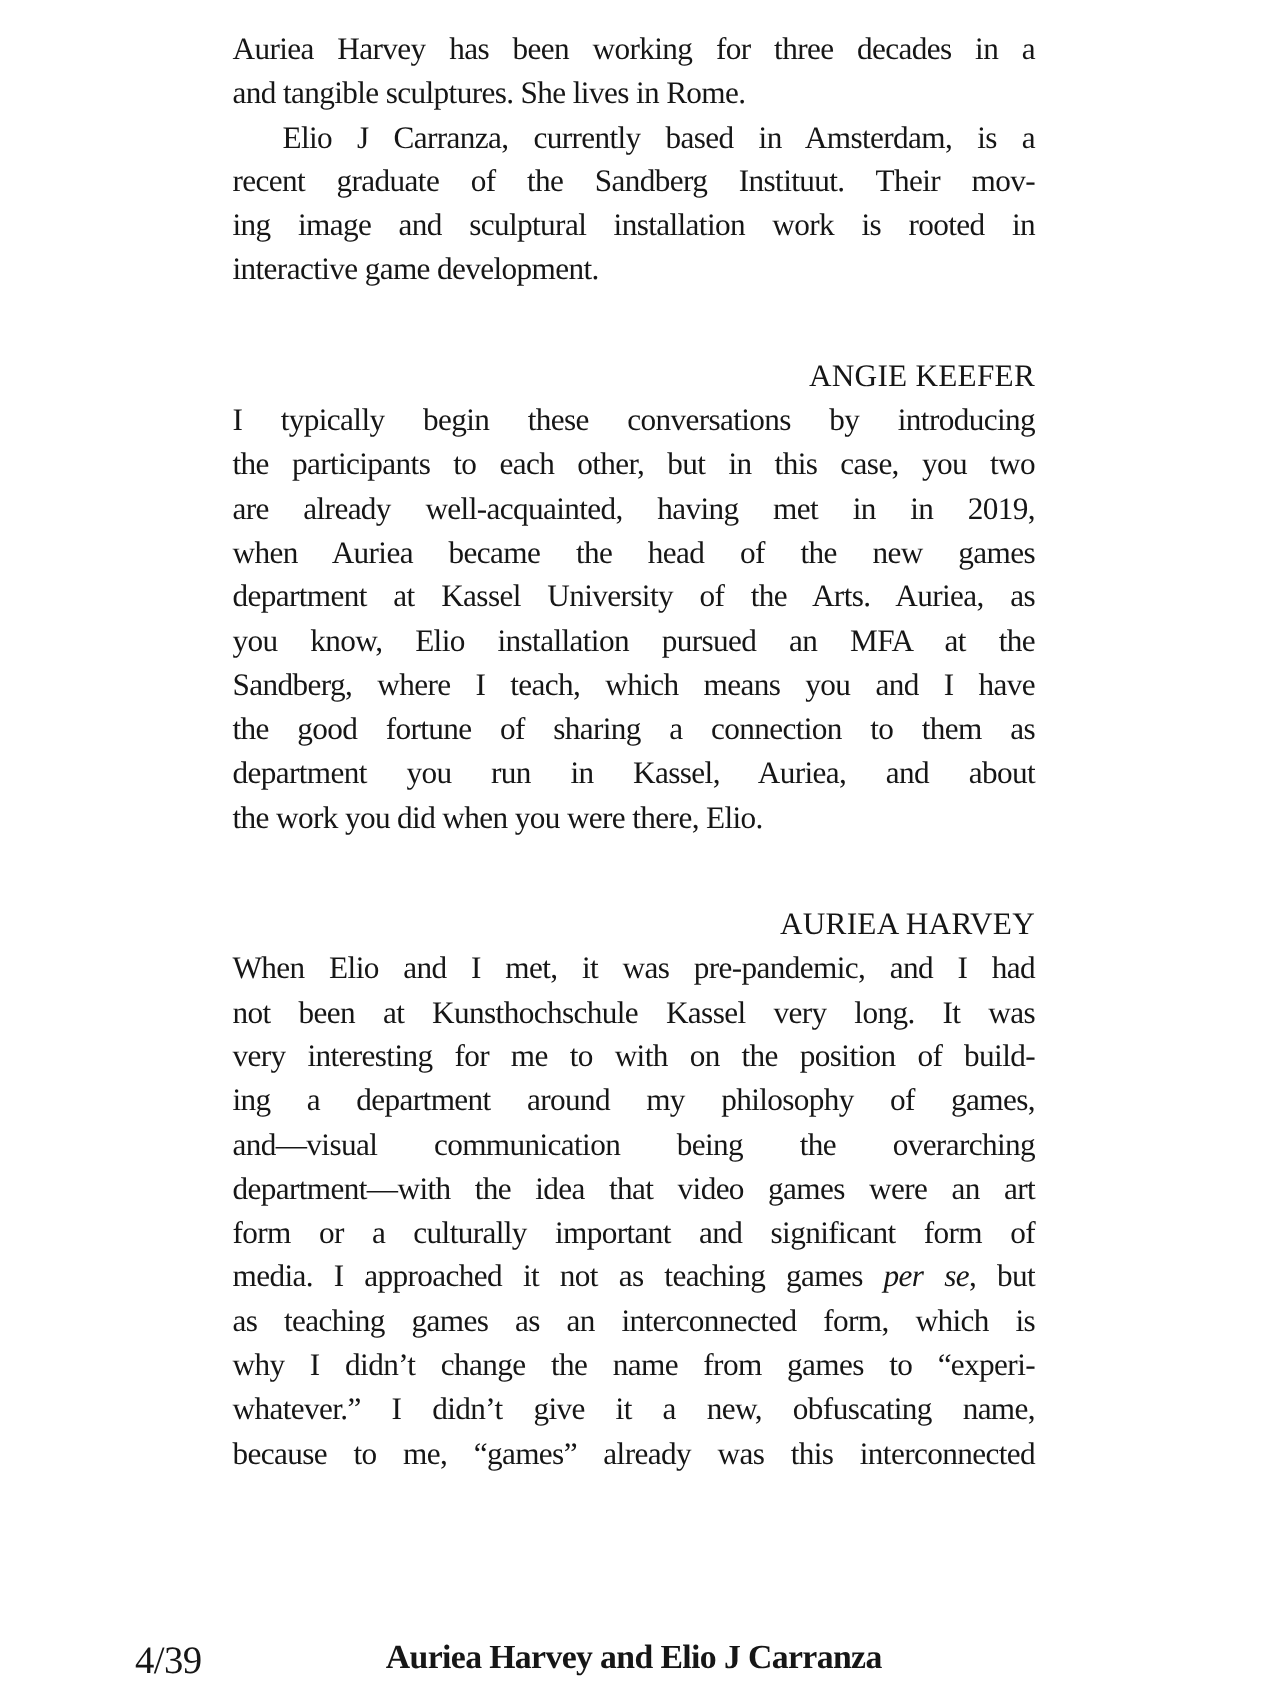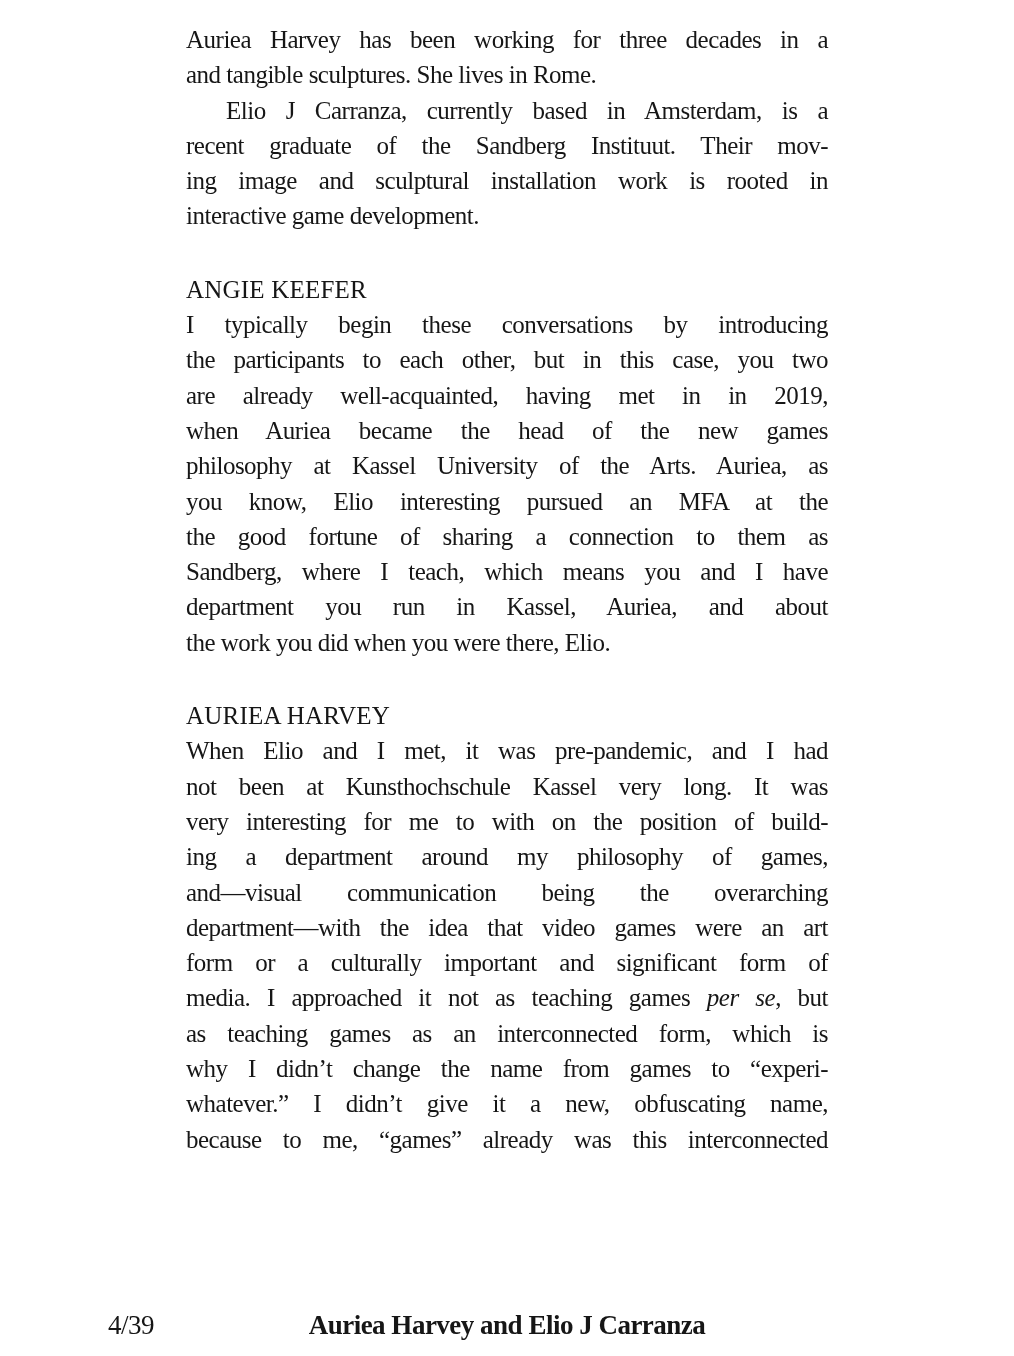--- a/index.html
+++ b/index.html
@@ -31,30 +31,30 @@
     text-align-last: justify;
     white-space: normal;
   }
   .line.left {
     text-align-last: left;
   }
   .line.indent {
     text-indent: 40px;
   }
   .heading {
-    margin-top: 38px;
-    text-align: left;
+    margin-top: 50px;
+    text-align: right;
     letter-spacing: 0.2px;
   }
   em { font-style: italic; margin-top: 23px; }
   .footer-pagenum {
     position: absolute;
     left: 108px;
     top: 1310px;
-    font-size: 27px;
+    font-size: 31px;
     letter-spacing: -0.5px;
   }
   .footer-title {
     position: absolute;
     left: 0;
     top: 1310px;
     width: 1014px;
     text-align: center;
     font-size: 27px;
     font-weight: bold;
@@ -75,24 +75,24 @@
         <div class="line">recent graduate of the Sandberg Instituut. Their mov-</div>
         <div class="line">ing image and sculptural installation work is rooted in</div>
         <div class="line left">interactive game development.</div>
       </div>
       <div class="heading">ANGIE KEEFER</div>
       <div class="paragraph">
         <div class="line">I typically begin these conversations by introducing</div>
         <div class="line">the participants to each other, but in this case, you two</div>
         <div class="line">are already well-acquainted, having met in in 2019,</div>
         <div class="line">when Auriea became the head of the new games</div>
-        <div class="line">philosophy at Kassel University of the Arts. Auriea, as</div>
-        <div class="line">you know, Elio interesting pursued an MFA at the</div>
+        <div class="line">department at Kassel University of the Arts. Auriea, as</div>
+        <div class="line">you know, Elio installation pursued an MFA at the</div>
+        <div class="line">Sandberg, where I teach, which means you and I have</div>
         <div class="line">the good fortune of sharing a connection to them as</div>
-        <div class="line">Sandberg, where I teach, which means you and I have</div>
         <div class="line">department you run in Kassel, Auriea, and about</div>
         <div class="line left">the work you did when you were there, Elio.</div>
       </div>
       <div class="heading">AURIEA HARVEY</div>
       <div class="paragraph">
         <div class="line">When Elio and I met, it was pre-pandemic, and I had</div>
         <div class="line">not been at Kunsthochschule Kassel very long. It was</div>
         <div class="line">very interesting for me to with on the position of build-</div>
         <div class="line">ing a department around my philosophy of games,</div>
         <div class="line">and—visual communication being the overarching</div>

